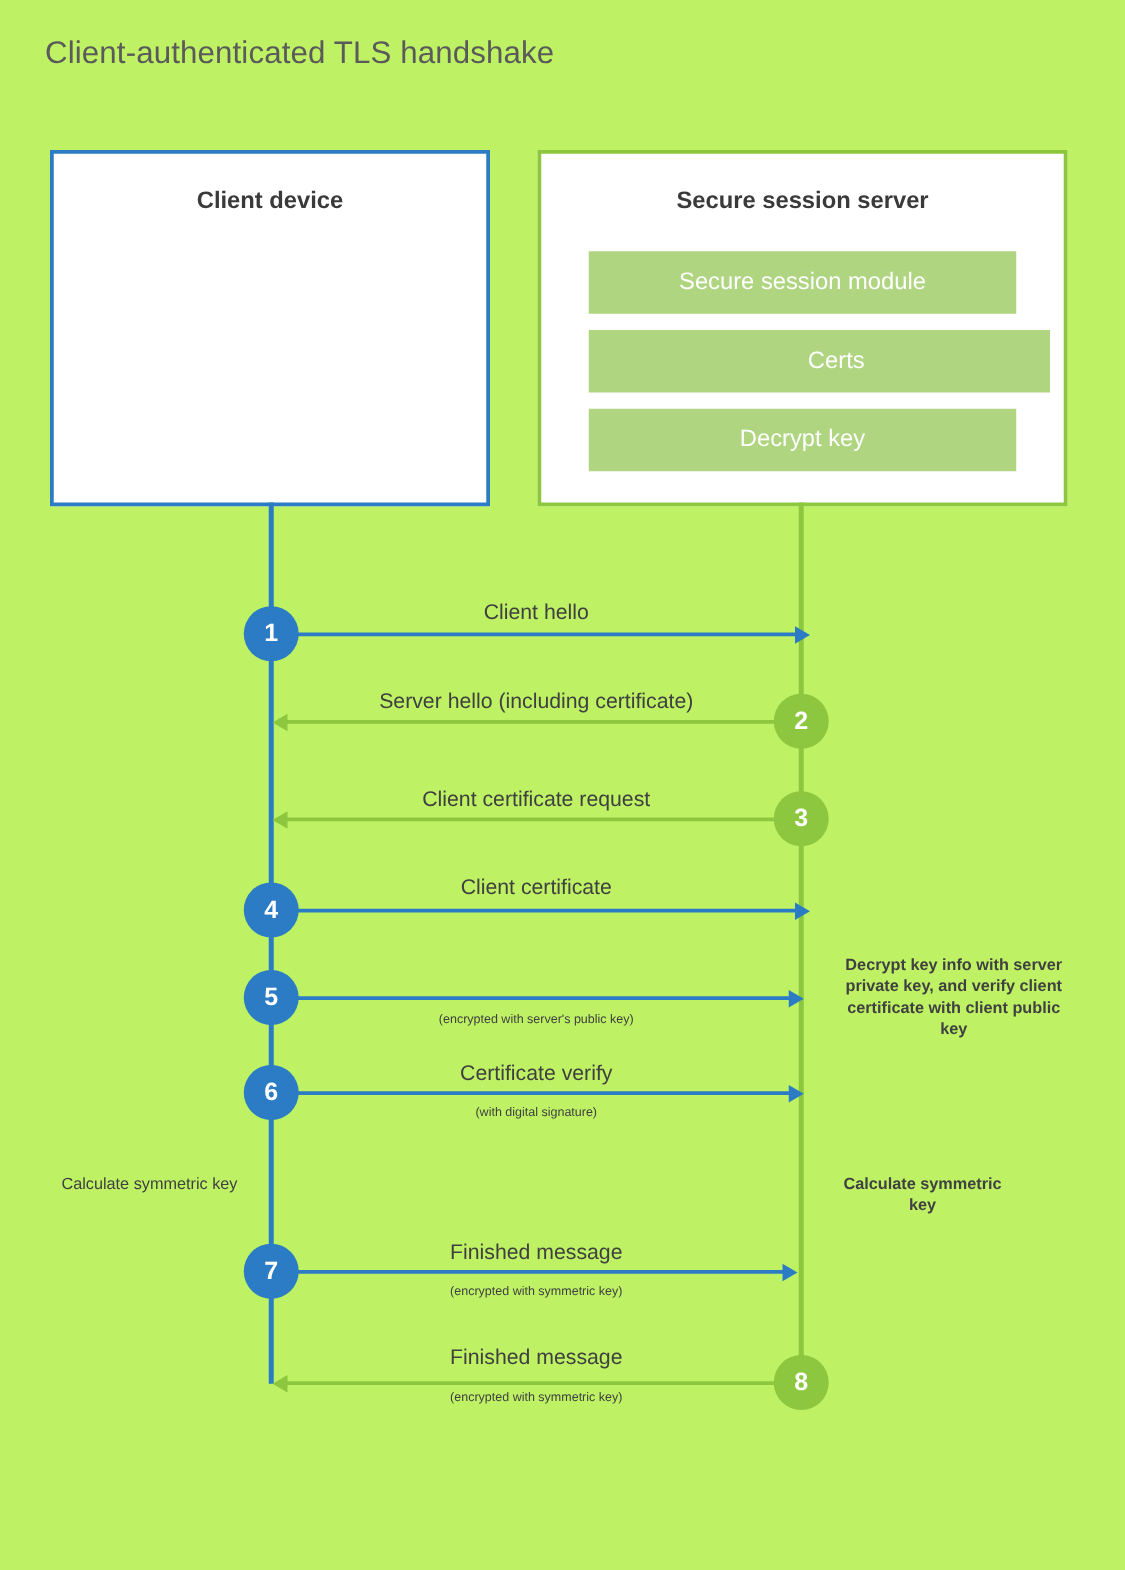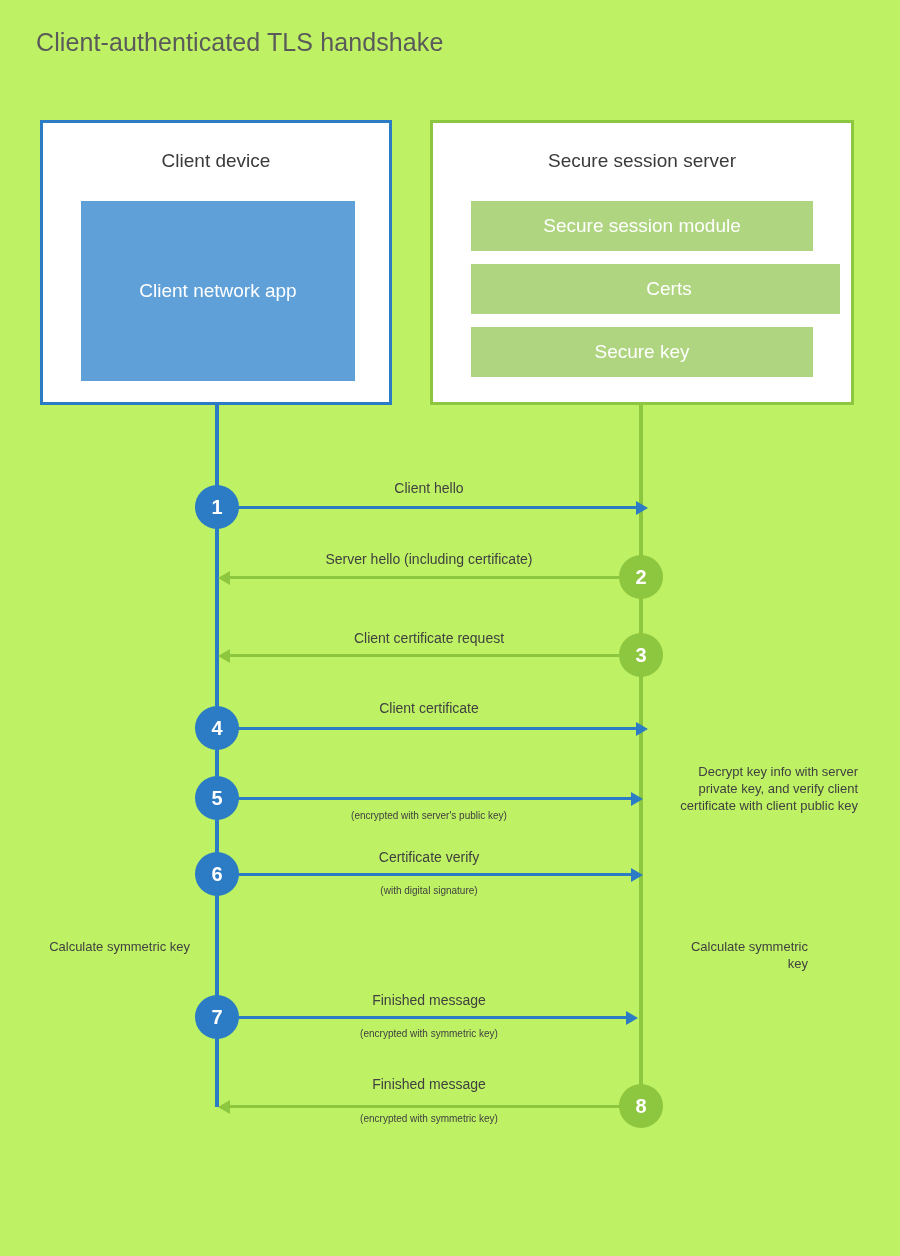--- a/index.html
+++ b/index.html
@@ -52,21 +52,21 @@
     height: 285px;
     border: 3px solid #8DC63F;
   }
   .actor-title {
     position: absolute;
     top: 27px;
     left: 0;
     right: 0;
     text-align: center;
     font-size: 19px;
-    font-weight: normal;
+    font-weight: bold;
     color: #3a3a3a;
   }
 
   .client-app {
     position: absolute;
     left: 38px;
     top: 78px;
     width: 274px;
     height: 180px;
     background: #5FA0D8;
@@ -144,21 +144,21 @@
   .arrow.to-left .head {
     left: -11px;
     border-right: 12px solid currentColor;
   }
   .arrow.blue  { color: #2B7CC4; }
   .arrow.green { color: #8DC63F; }
 
   
   .msg-label {
     position: absolute;
-    font-size: 14px;
+    font-size: 17px;
     color: #404040;
     text-align: center;
     white-space: nowrap;
   }
   .msg-sub {
     position: absolute;
     font-size: 10px;
     color: #404040;
     text-align: center;
     white-space: nowrap;
@@ -171,41 +171,41 @@
     color: #404040;
     line-height: 1.32;
   }
   .side-note.left-note {
     right: 710px;
     text-align: right;
     width: 160px;
   }
   .side-note.right-note {
     left: 668px;
-    text-align: right;
+    text-align: center;
     width: 190px;
+    font-weight: bold;
   }
 </style>
 </head>
 <body>
 
 <div id="canvas">
 
   <div class="page-title">Client-authenticated TLS handshake</div>
 
   <div class="actor-box client">
     <div class="actor-title">Client device</div>
-    <div class="client-app">Client network app</div>
   </div>
 
   <div class="actor-box server">
     <div class="actor-title">Secure session server</div>
     <div class="server-bar b0">Secure session module</div>
     <div class="server-bar b1">Certs</div>
-    <div class="server-bar b2">Secure key</div>
+    <div class="server-bar b2">Decrypt key</div>
   </div>
 
   <div class="lifeline client"></div>
   <div class="lifeline server"></div>
 
   <div class="msg-label" style="left:217px; width:424px; top:480px;">Client hello</div>
   <div class="arrow blue to-right" style="left:217px; width:420px; top:506px;">
       <span class="head"></span>
     </div>
   <div class="step-circle blue" style="top:485px;">1</div>

